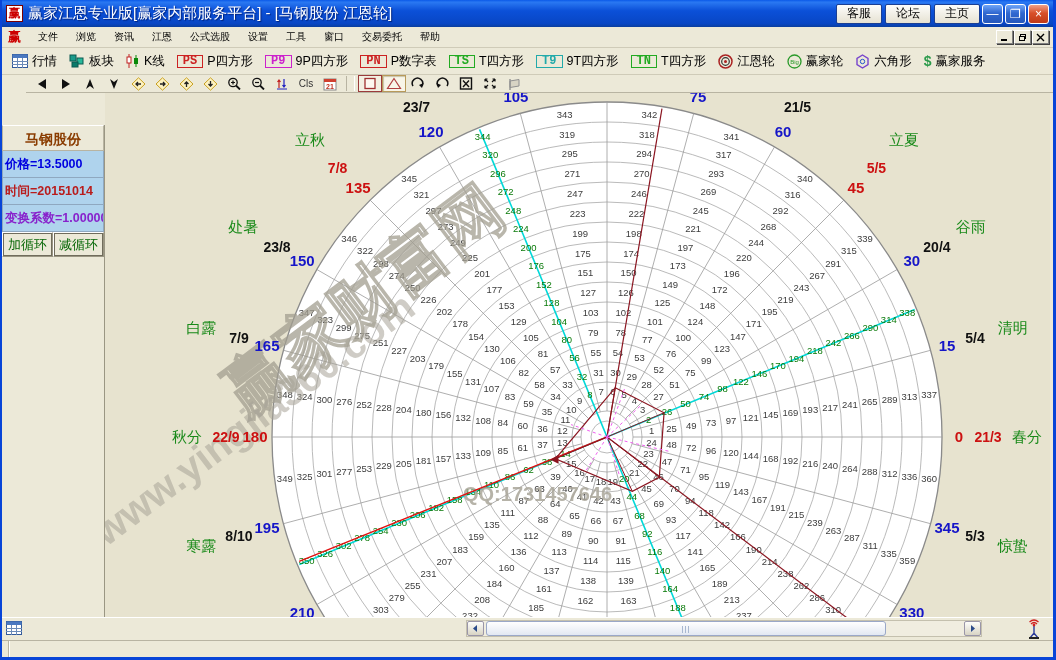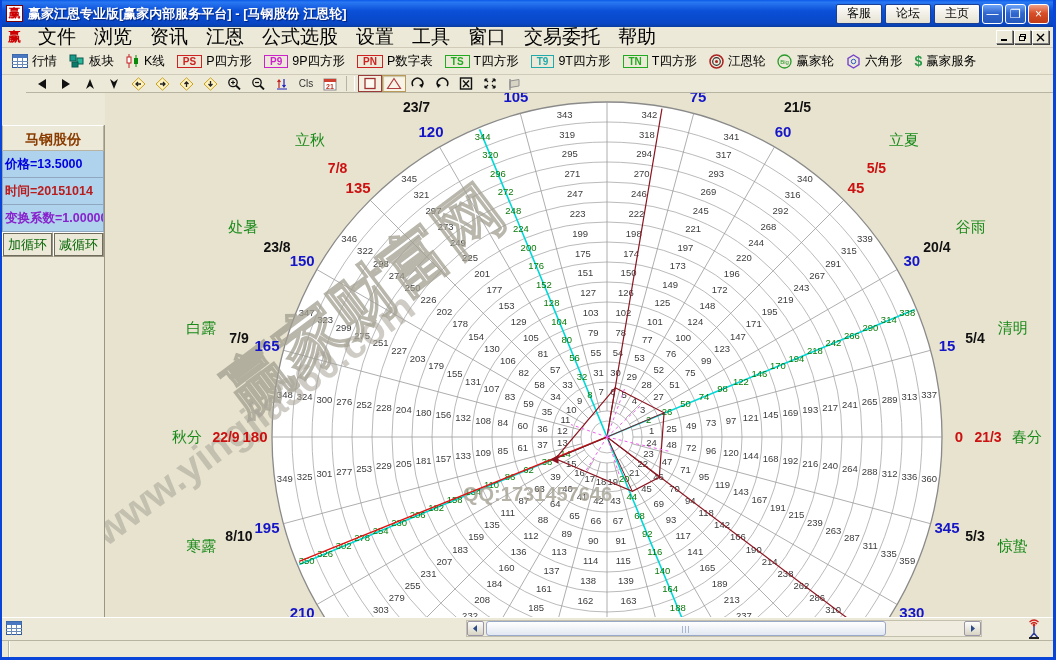--- a/index.html
+++ b/index.html
@@ -7,43 +7,43 @@
   #win {
     position:relative; width:1056px; height:660px; background:#ECE9D8; overflow:hidden;
     border-left:2px solid #0845d8; border-right:3px solid #0845d8; border-bottom:3px solid #0845d8;
   }
   
   #titlebar { position:absolute; left:0; top:0; width:100%; height:27px;
     background:linear-gradient(180deg,#0a59e8 0%,#2a78f2 8%,#0b50d8 40%,#0846c4 88%,#0a3e9e 100%);
     display:flex; align-items:center; padding:0 4px; }
   #titlebar .logo { width:17px; height:17px; background:#fff; border:1px solid #7a0000; color:#c00;
     font-weight:bold; font-size:12px; text-align:center; line-height:15px; margin-right:5px; }
-  #titlebar .title { color:#fff; font-weight:bold; font-size:13px; text-shadow:1px 1px 1px #00227a; flex:1; }
+  #titlebar .title { color:#fff; font-weight:normal; font-size:15px; text-shadow:1px 1px 1px #00227a; flex:1; }
   .tb-btn { height:20px; padding:0 10px; margin-left:3px; font-size:12px; color:#000;
     background:linear-gradient(180deg,#fdfdfb,#e6e2d2); border:1px solid #1b3f93; border-radius:2px;
     display:flex; align-items:center; cursor:pointer;text-align:right; }
   .win-ctl { width:21px; height:20px; margin-left:2px; border:1px solid #fff; border-radius:3px;
     background:linear-gradient(180deg,#6ea5f8,#3068d0 45%,#2558bb); color:#fff; font-size:12px;
     display:flex; align-items:center; justify-content:center; cursor:pointer; }
   .win-ctl.close { background:linear-gradient(180deg,#f0a086,#d8502a 45%,#c03a16); }
   
   #menubar { position:absolute; left:0; top:27px; width:100%; height:21px; background:#ECE9D8;
     border-bottom:1px solid #cfcbb8; display:flex; align-items:center; padding-left:4px; }
   #menubar .mlogo { color:#c00; font-weight:bold; font-size:13px; margin:0 8px 0 2px; }
-  .menu-item { font-size:19px; color:#000; padding:2px 9px; cursor:pointer; }
+  .menu-item { font-size:10px; color:#000; padding:2px 9px; cursor:pointer; }
   #mdi-ctls { margin-left:auto; display:flex; padding-right:4px; }
   .mdi-btn { width:17px; height:14px; margin-left:1px; background:#ECE9D8; border:1px solid #fff;
     border-right-color:#808080; border-bottom-color:#808080; box-shadow:1px 1px 0 #404040;
     font-size:9px; display:flex; align-items:center; justify-content:center; cursor:pointer; }
   
   #toolbar1 { position:absolute; left:0; top:48px; width:100%; height:27px; background:#ECE9D8;
     border-bottom:1px solid #cfcbb8; display:flex; align-items:center; padding-left:4px; }
   .t1-btn { display:flex; align-items:center; height:23px; padding:0 6px; font-size:12.5px; cursor:pointer;justify-content:center; }
   .t1-btn .ic { margin-right:4px; display:flex; }
-  .badge { font-size:10px; font-weight:bold; padding:0 5px; border:1px solid; line-height:11px; }
+  .badge { font-size:12px; font-weight:bold; padding:0 5px; border:1px solid; line-height:11px;font-family:Liberation Mono, monospace; }
   #toolbar2 { position:absolute; left:0; top:75px; width:100%; height:18px; background:#ECE9D8;
     border-bottom:1px solid #b8b4a2; display:flex; align-items:center; padding-left:4px;margin-left:24px; }
   .t2-btn { width:24px; height:17px; display:flex; align-items:center; justify-content:center; cursor:pointer; }
   .t2-btn.framed { border:1px solid #9b3b3b; background:#f3f0e2; }
   .t2-btn.selected { border:1px solid #b89a5a; background:#f8f5e8; box-shadow:inset 1px 1px 1px #c8c4a8; }
   .t2-sep { width:9px; height:15px; border-left:1px solid #b8b4a2; border-right:1px solid #fff; margin:0 3px 0 4px; }
   
   #sidepanel { position:absolute; left:0; top:93px; width:103px; height:524px; background:#ECE9D8;
     border-right:1px solid #9a9683;margin-top:32px; }
   #sp-name { height:26px; line-height:26px; text-align:center; font-size:14px; font-weight:bold;

